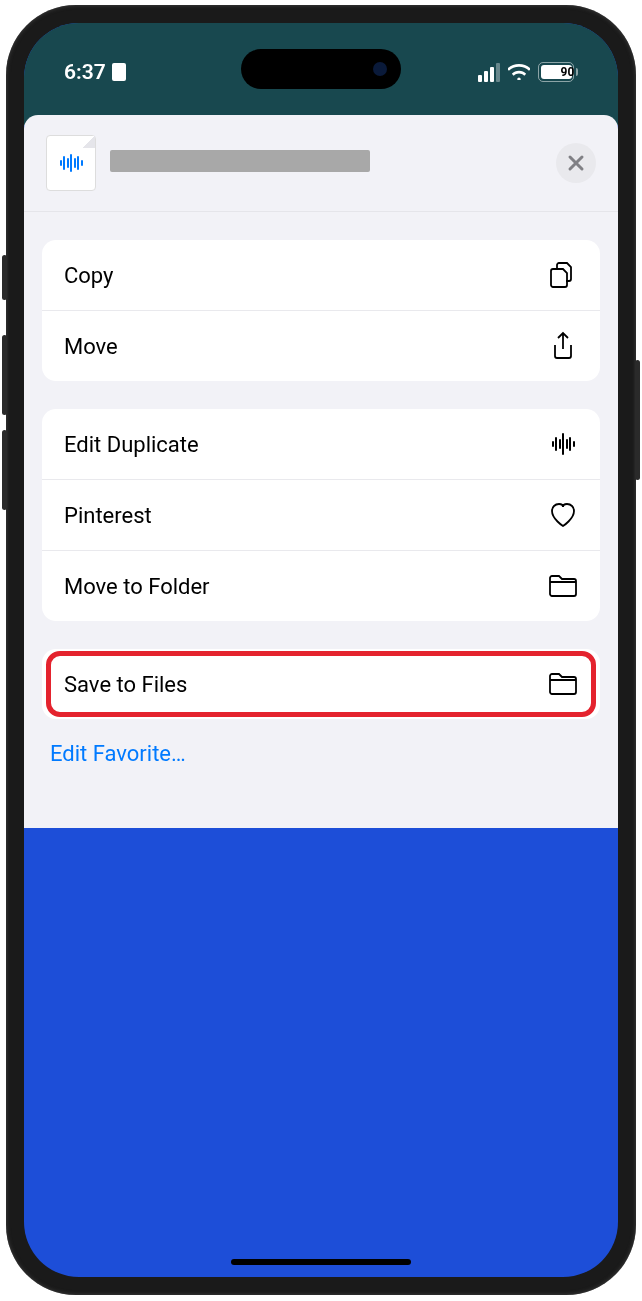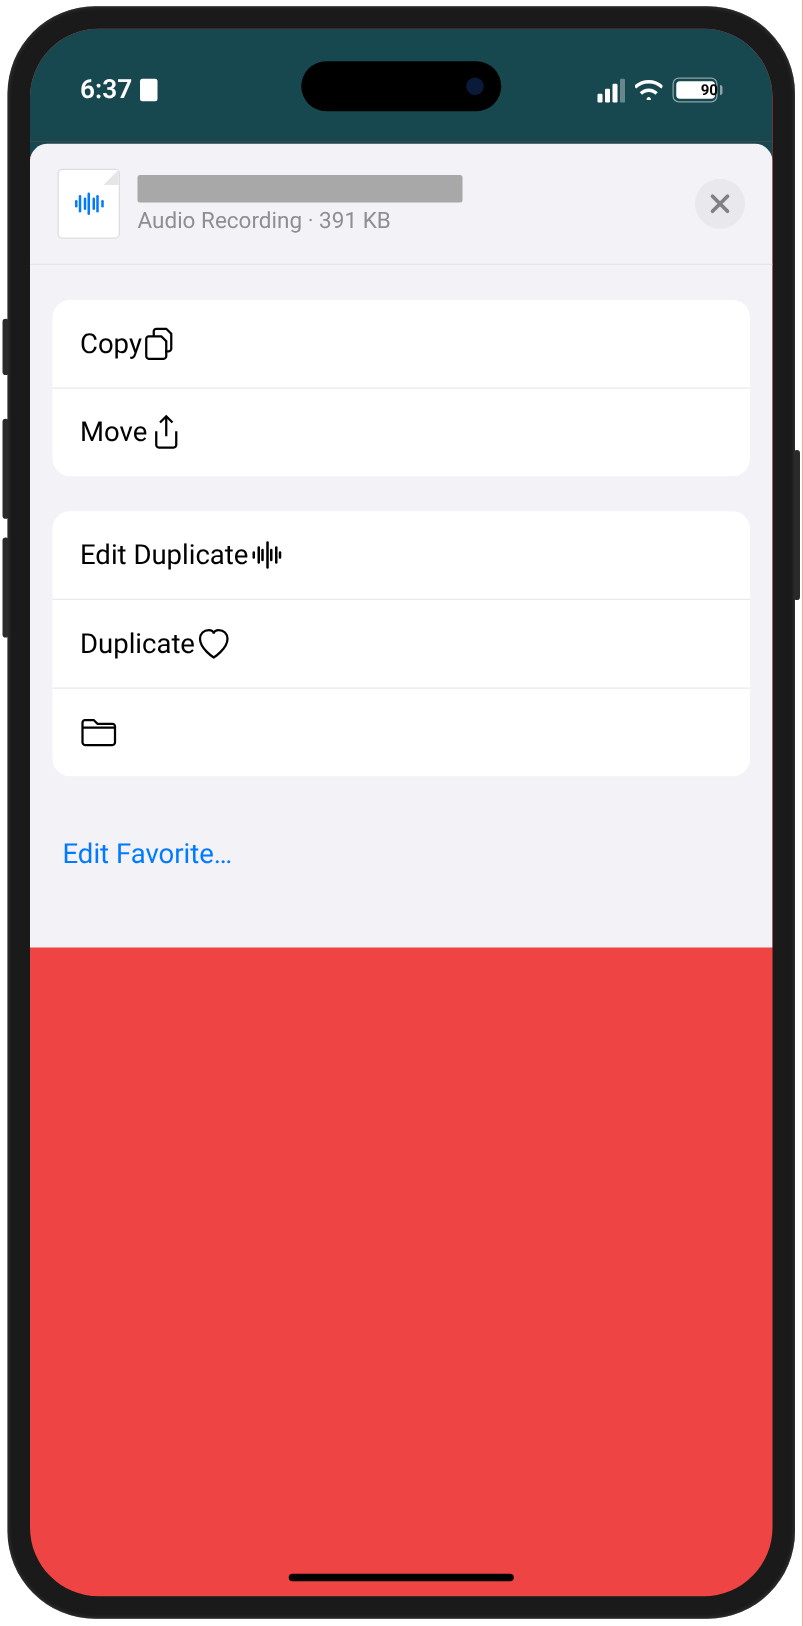--- a/index.html
+++ b/index.html
@@ -28,21 +28,21 @@
       background: #2a2a2a;
       border-radius: 3px;
     }
     .sb-left-1 { left: -4px; top: 250px; width: 5px; height: 45px; }
     .sb-left-2 { left: -4px; top: 330px; width: 5px; height: 80px; }
     .sb-left-3 { left: -4px; top: 425px; width: 5px; height: 80px; }
     .sb-right-1 { right: -4px; top: 355px; width: 5px; height: 120px; }
     .screen {
       width: 100%;
       height: 100%;
-      background: #ef4444;
+      background: #1d4ed8;
       border-radius: 55px;
       overflow: hidden;
       position: relative;
     }
     .status-bar {
       height: 90px;
       background: #18484f;
       display: flex;
       justify-content: space-between;
       align-items: center;
@@ -213,20 +213,21 @@
     }
     .section {
       margin: 28px 18px 0 18px;
       background: #fff;
       border-radius: 14px;
       overflow: hidden;
     }
     .row {
       display: flex;
       align-items: center;
+      justify-content: space-between;
       padding: 20px 22px;
       font-size: 22px;
       color: #000;
       position: relative;
     }
     .row + .row {
       border-top: 1px solid #e9e9ed;
     }
     .row-icon {
       width: 30px;
@@ -342,21 +343,20 @@
               <span></span>
               <span></span>
               <span></span>
               <span></span>
               <span></span>
               <span></span>
             </div>
         </div>
         <div class="header-text">
           <div class="redacted"></div>
-          <div class="subtitle">Audio Recording · 391 KB</div>
         </div>
         <div class="close-btn">
           <svg width="18" height="18" viewBox="0 0 18 18">
               <path stroke="#808085" stroke-width="3" stroke-linecap="round" d="M3 3l12 12M15 3L3 15"></path>
             </svg>
         </div>
       </div>
 
       <div class="section">
         <div class="row">
@@ -387,38 +387,49 @@
                 <span></span>
                 <span></span>
                 <span></span>
                 <span></span>
                 <span></span>
                 <span></span>
               </div>
           </span>
         </div>
         <div class="row">
-          <span>Duplicate</span>
+          <span>Pinterest</span>
           <span class="row-icon">
             <svg width="30" height="28" viewBox="0 0 30 28" fill="none" stroke="#000" stroke-width="1.8">
                 <path d="M15 25s-11-7-11-15c0-4 3-7 7-7 2 0 4 1 4 3 0-2 2-3 4-3 4 0 7 3 7 7 0 8-11 15-11 15z"></path>
               </svg>
           </span>
         </div>
         <div class="row">
+          <span>Move to Folder</span>
           <span class="row-icon">
             <svg width="30" height="24" viewBox="0 0 30 24" fill="none" stroke="#000" stroke-width="1.8">
                 <path d="M2 4c0-1 1-2 2-2h7l3 3h12c1 0 2 1 2 2v13c0 1-1 2-2 2H4c-1 0-2-1-2-2V4z"></path>
                 <path d="M2 8h26"></path>
               </svg>
           </span>
         </div>
       </div>
 
       <div class="section">
+        <div class="row">
+          <div class="row-highlight"></div>
+          <span>Save to Files</span>
+          <span class="row-icon">
+            <svg width="30" height="24" viewBox="0 0 30 24" fill="none" stroke="#000" stroke-width="1.8">
+                <path d="M2 4c0-1 1-2 2-2h7l3 3h12c1 0 2 1 2 2v13c0 1-1 2-2 2H4c-1 0-2-1-2-2V4z"></path>
+                <path d="M2 8h26"></path>
+              </svg>
+          </span>
+        </div>
       </div>
 
       <div class="edit-actions">Edit Favorite…</div>
     </div>
 
     <div class="home-indicator"></div>
   </div>
 </div>
 
 </body></html>

